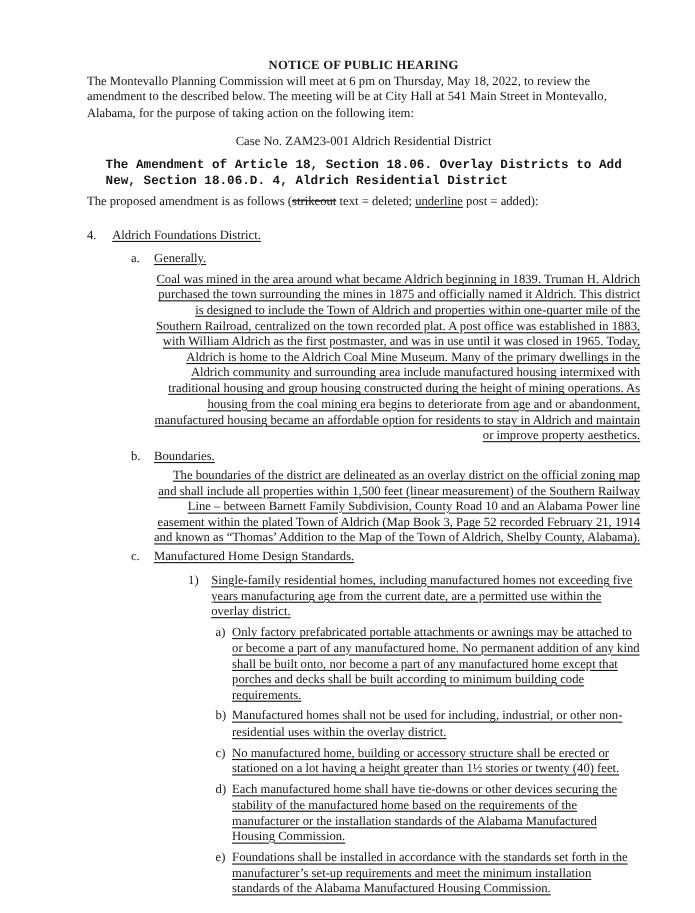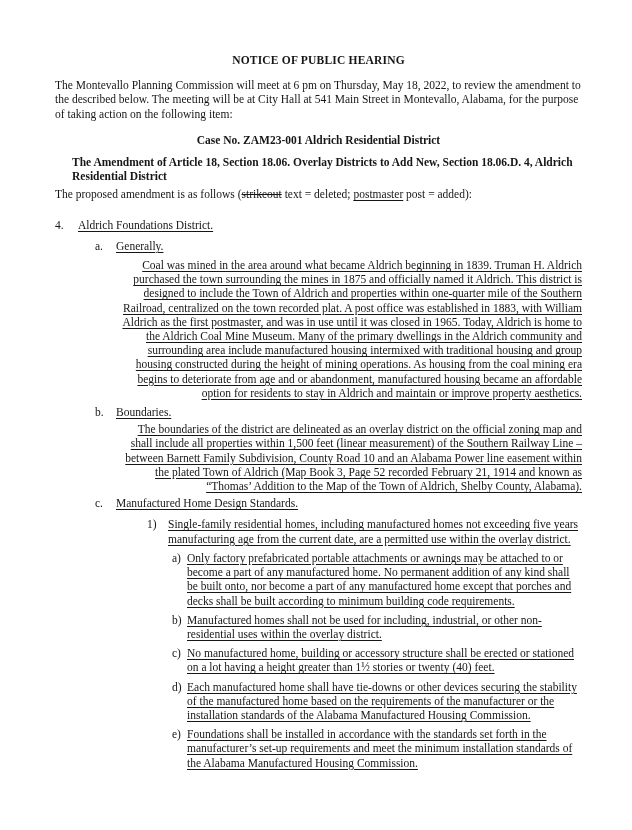--- a/index.html
+++ b/index.html
@@ -1,30 +1,30 @@
 <!DOCTYPE html>
 <html><head>
 <meta charset="utf-8">
 <style>
   * { margin:0; padding:0; box-sizing:border-box; }
   html,body { width:632px; height:830px; background:#ffffff; }
   .page {
     width:632px; height:830px;
     background:#ffffff;
-    padding:53px 50px 30px 55px;
+    padding:53px 50px 30px 79px;
     font-family:"Liberation Serif","DejaVu Serif",serif;
     font-size:11.5px;
     line-height:14.2px;
     color:#161616;
     overflow:hidden;
   }
   .doc-title { font-weight:bold; text-align:center; letter-spacing:0.2px; }
-  .intro { margin-top:11px; }
-  .case-heading { margin-top:12px; font-weight:bold; text-align:center; }
-  .amend-heading { margin-top:8px; margin-left:17px; margin-right:6px; font-weight:bold; }
+  .intro { }
+  .case-heading { margin-top:12px; font-weight:normal; text-align:center; }
+  .amend-heading { margin-top:8px; margin-left:17px; margin-right:6px; font-weight:bold;font-family:Liberation Mono, monospace; }
   .legend { margin-top:4px; }
   .row { display:flex; align-items:flex-start; }
   .lbl { flex:0 0 auto; }
   .flex1 { flex:1 1 auto; }
   .sec4 { margin-top:16px; }
   .l1 { width:23px; }
   .l2head { margin-top:7px; margin-left:40px; }
   .l2 { width:21px; }
   .l2body { margin-top:5px; margin-left:61px;text-align:right; }
   .mt3 { margin-top:3px !important; }
@@ -42,21 +42,21 @@
 <div class="page">
 
   <div class="doc-title">NOTICE OF PUBLIC HEARING</div>
 
   <p class="intro">The Montevallo Planning Commission will meet at 6 pm on Thursday, May 18, 2022, to review the amendment to the described below.  The meeting will be at City Hall at 541 Main Street in Montevallo, Alabama, for the purpose of taking action on the following item:</p>
 
   <div class="case-heading">Case No. ZAM23-001 Aldrich Residential District</div>
 
   <div class="amend-heading">The Amendment of Article 18, Section 18.06. Overlay Districts to Add New, Section 18.06.D. 4, Aldrich Residential District</div>
 
-  <p class="legend"><span>The proposed amendment is as follows (</span><span class="strike">strikeout</span><span> text = deleted; </span><span class="ul">postmaster</span><span> post = added):</span></p>
+  <p class="legend"><span>The proposed amendment is as follows (</span><span class="strike">strikeout</span><span> text = deleted; </span><span class="ul">underline</span><span> post = added):</span></p>
 
   <div class="row sec4">
     <span class="lbl l1">4.</span>
     <span class="ul flex1">Aldrich Foundations District.</span>
   </div>
 
   <div class="row l2head">
     <span class="lbl l2">a.</span>
     <span class="ul flex1">Generally.</span>
   </div>

